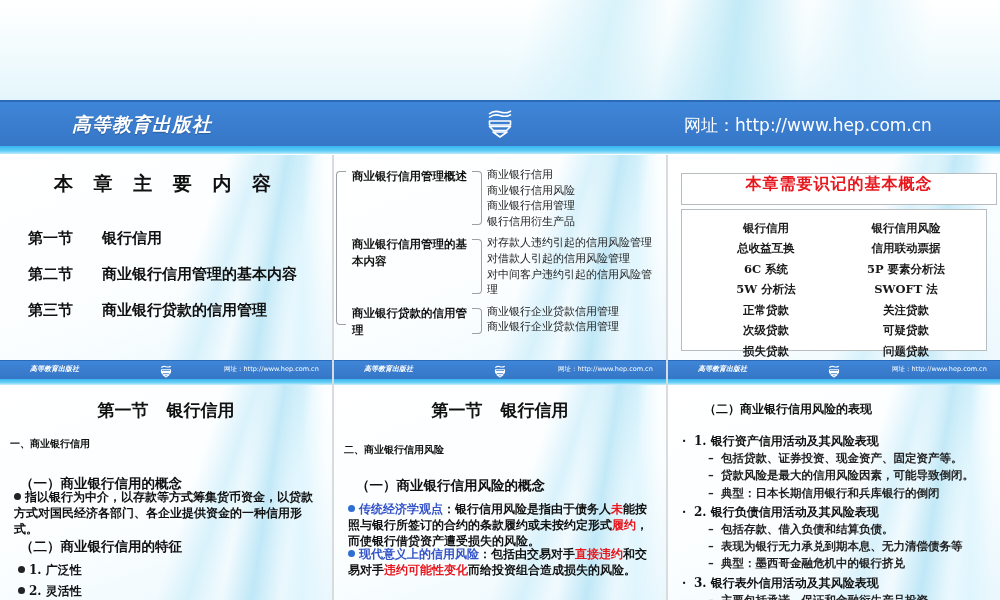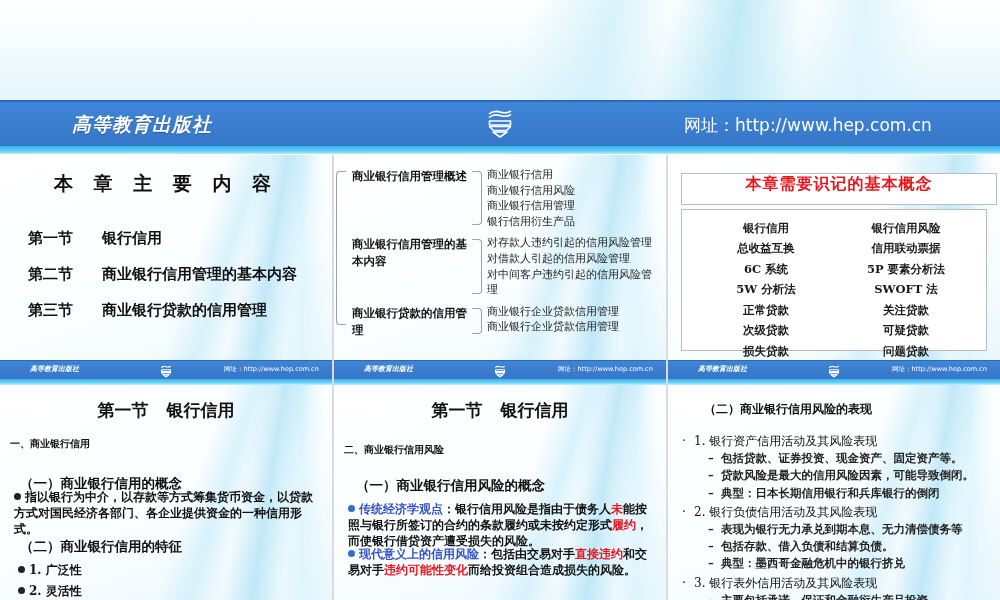--- a/index.html
+++ b/index.html
@@ -134,21 +134,21 @@
     font-family:"DejaVu Serif","Liberation Serif",serif;font-weight:700;line-height:1.72;text-align:right;}
 
   .s5-a{position:absolute;left:10px;top:58px;}
   .s5-b{position:absolute;left:22px;top:92px;}
   .s5-p1{position:absolute;left:14px;top:116px;right:10px;}
   .s5-p2{position:absolute;left:14px;top:161px;right:16px;}
 
   .s6-a{position:absolute;left:20px;top:16px;font-size:12px;font-weight:700;color:#111;margin-left:16px;}
   .s6-list{position:absolute;left:14px;top:46px;right:8px;
     font-family:"DejaVu Serif","Liberation Serif",serif;}
-  .s6-n{font-size:12px;font-weight:400;color:#111;line-height:1.5;margin-top:1px;}
+  .s6-n{font-size:12px;font-weight:700;color:#111;line-height:1.5;margin-top:1px;}
   .s6-n .bul{display:inline-block;width:12px;}
   .s6-s{font-size:11.5px;color:#222;line-height:1.5;padding-left:26px;font-weight:700;}
   .s6-s .dash{display:inline-block;width:13px;}
 </style>
 </head>
 <body>
 
 <div class="page">
 
   <div class="top-bg"></div>
@@ -349,22 +349,22 @@
 
           <div>
             <div class="s6-n"><span class="bul">·</span><span>1. 银行资产信用活动及其风险表现</span></div>
             <div class="s6-s"><span class="dash">–</span><span>包括贷款、证券投资、现金资产、固定资产等。</span></div>
             <div class="s6-s"><span class="dash">–</span><span>贷款风险是最大的信用风险因素，可能导致倒闭。</span></div>
             <div class="s6-s"><span class="dash">–</span><span>典型：日本长期信用银行和兵库银行的倒闭</span></div>
           </div>
 
           <div>
             <div class="s6-n"><span class="bul">·</span><span>2. 银行负债信用活动及其风险表现</span></div>
+            <div class="s6-s"><span class="dash">–</span><span>包括存款、借入负债和结算负债。</span></div>
             <div class="s6-s"><span class="dash">–</span><span>表现为银行无力承兑到期本息、无力清偿债务等</span></div>
-            <div class="s6-s"><span class="dash">–</span><span>包括存款、借入负债和结算负债。</span></div>
             <div class="s6-s"><span class="dash">–</span><span>典型：墨西哥金融危机中的银行挤兑</span></div>
           </div>
 
           <div>
             <div class="s6-n"><span class="bul">·</span><span>3. 银行表外信用活动及其风险表现</span></div>
             <div class="s6-s"><span class="dash">–</span><span>主要包括承诺、保证和金融衍生产品投资</span></div>
 
           </div>
 
         </div>

